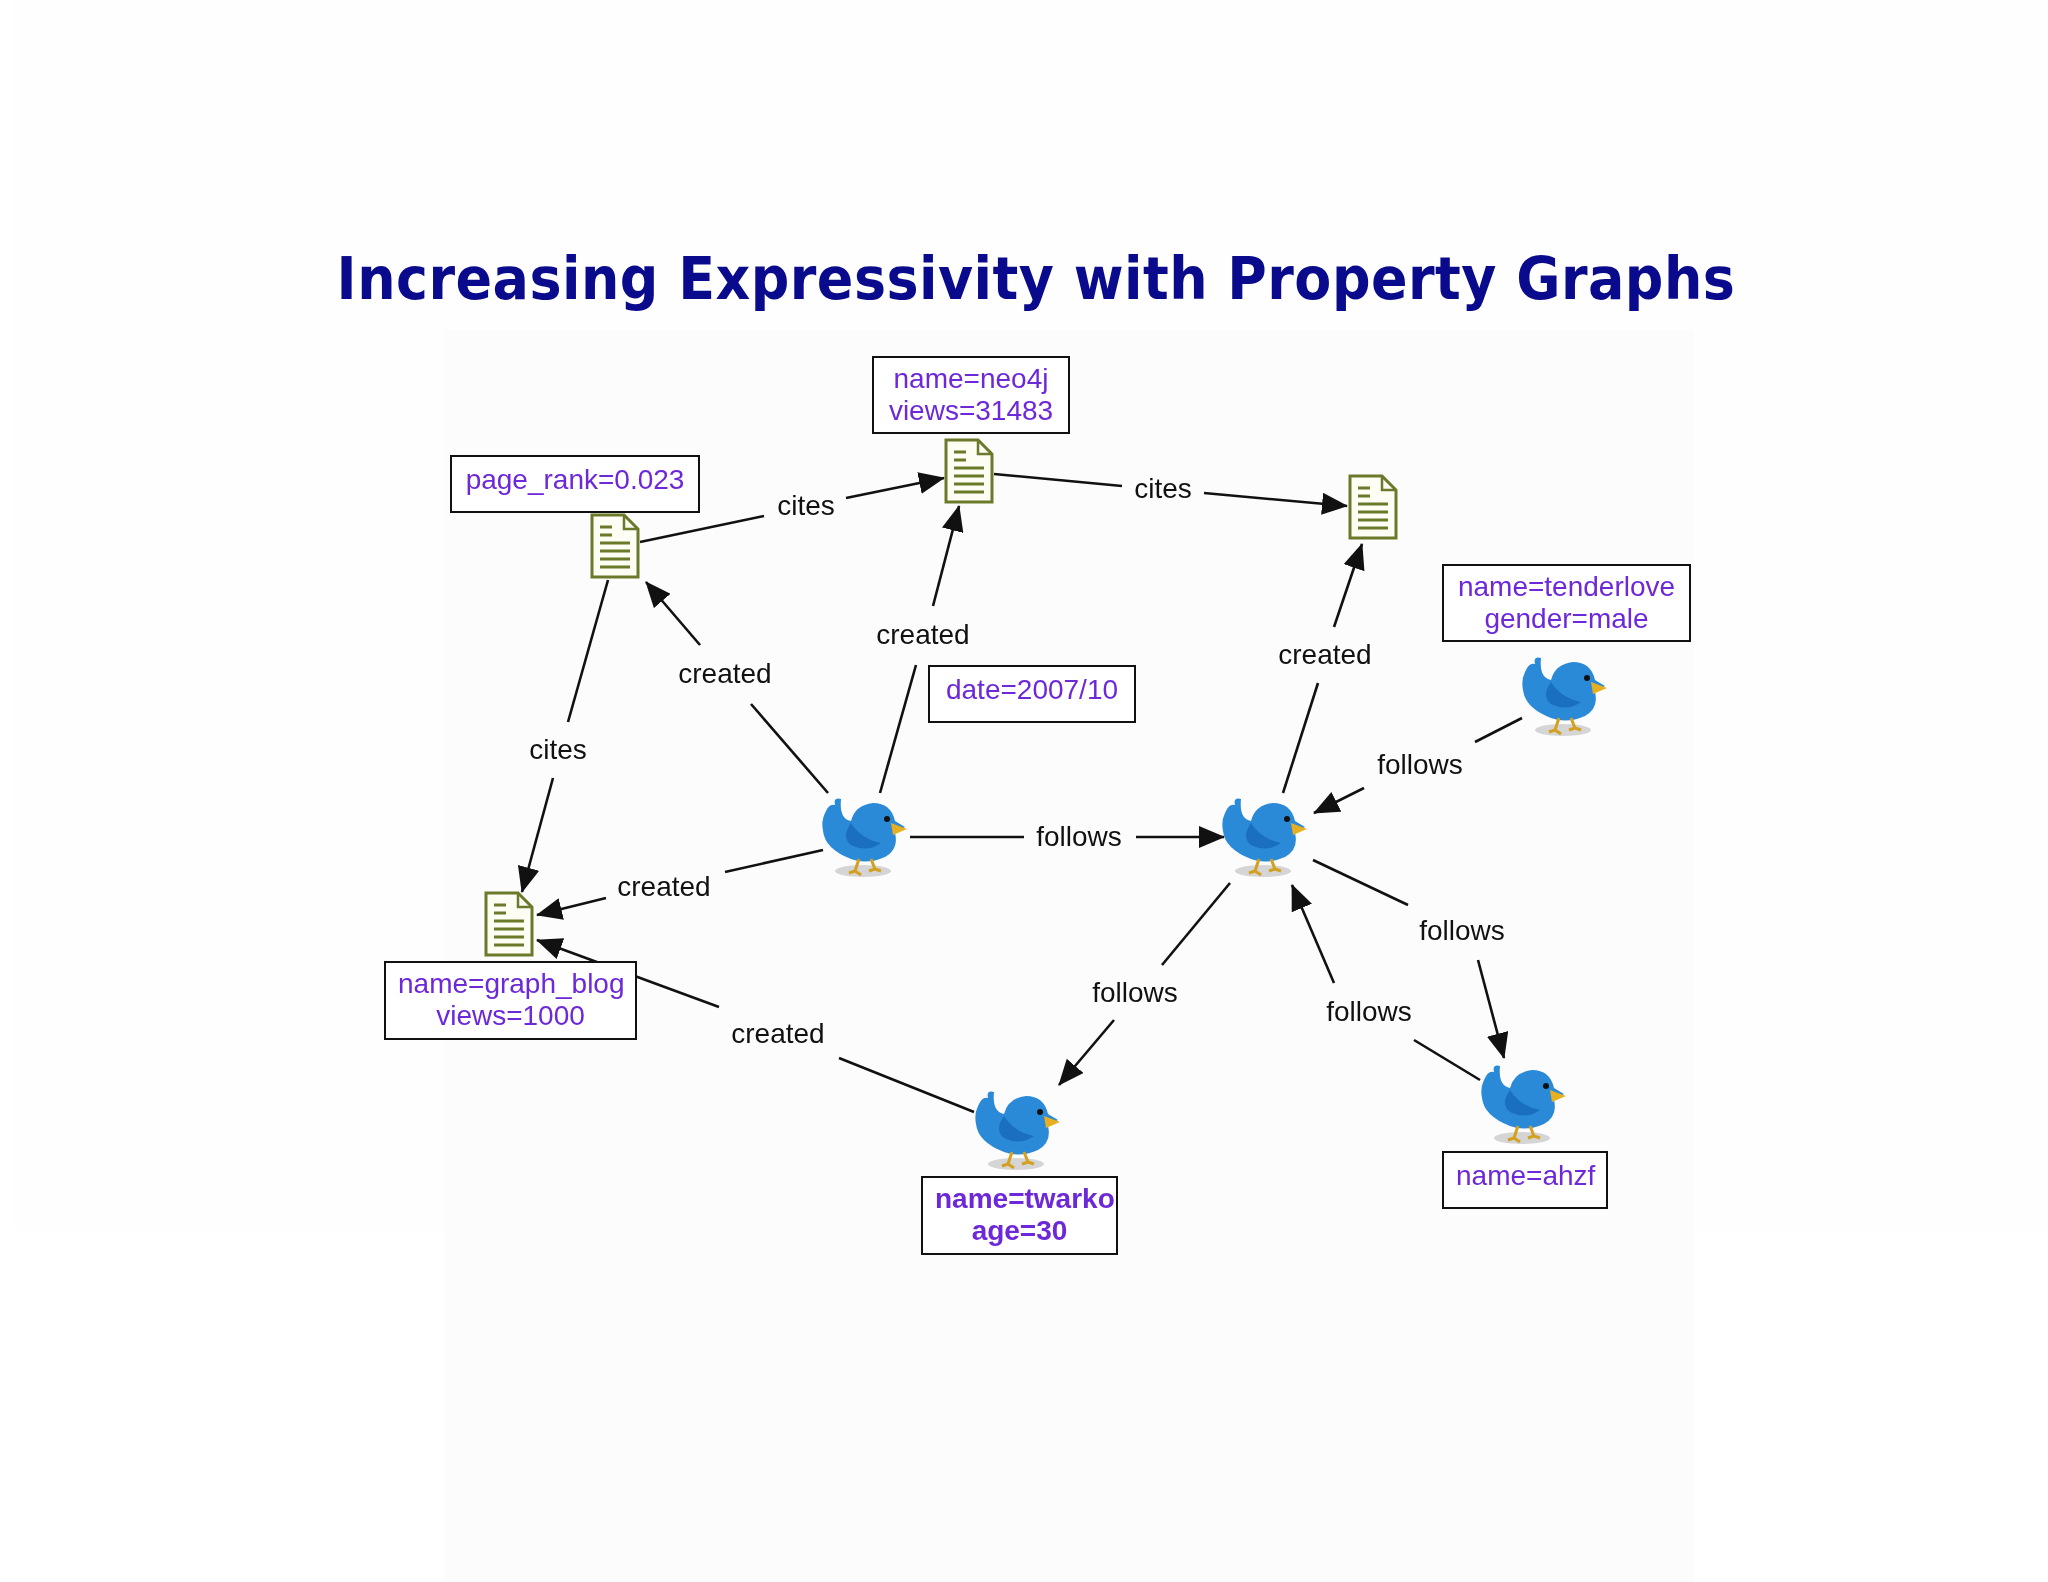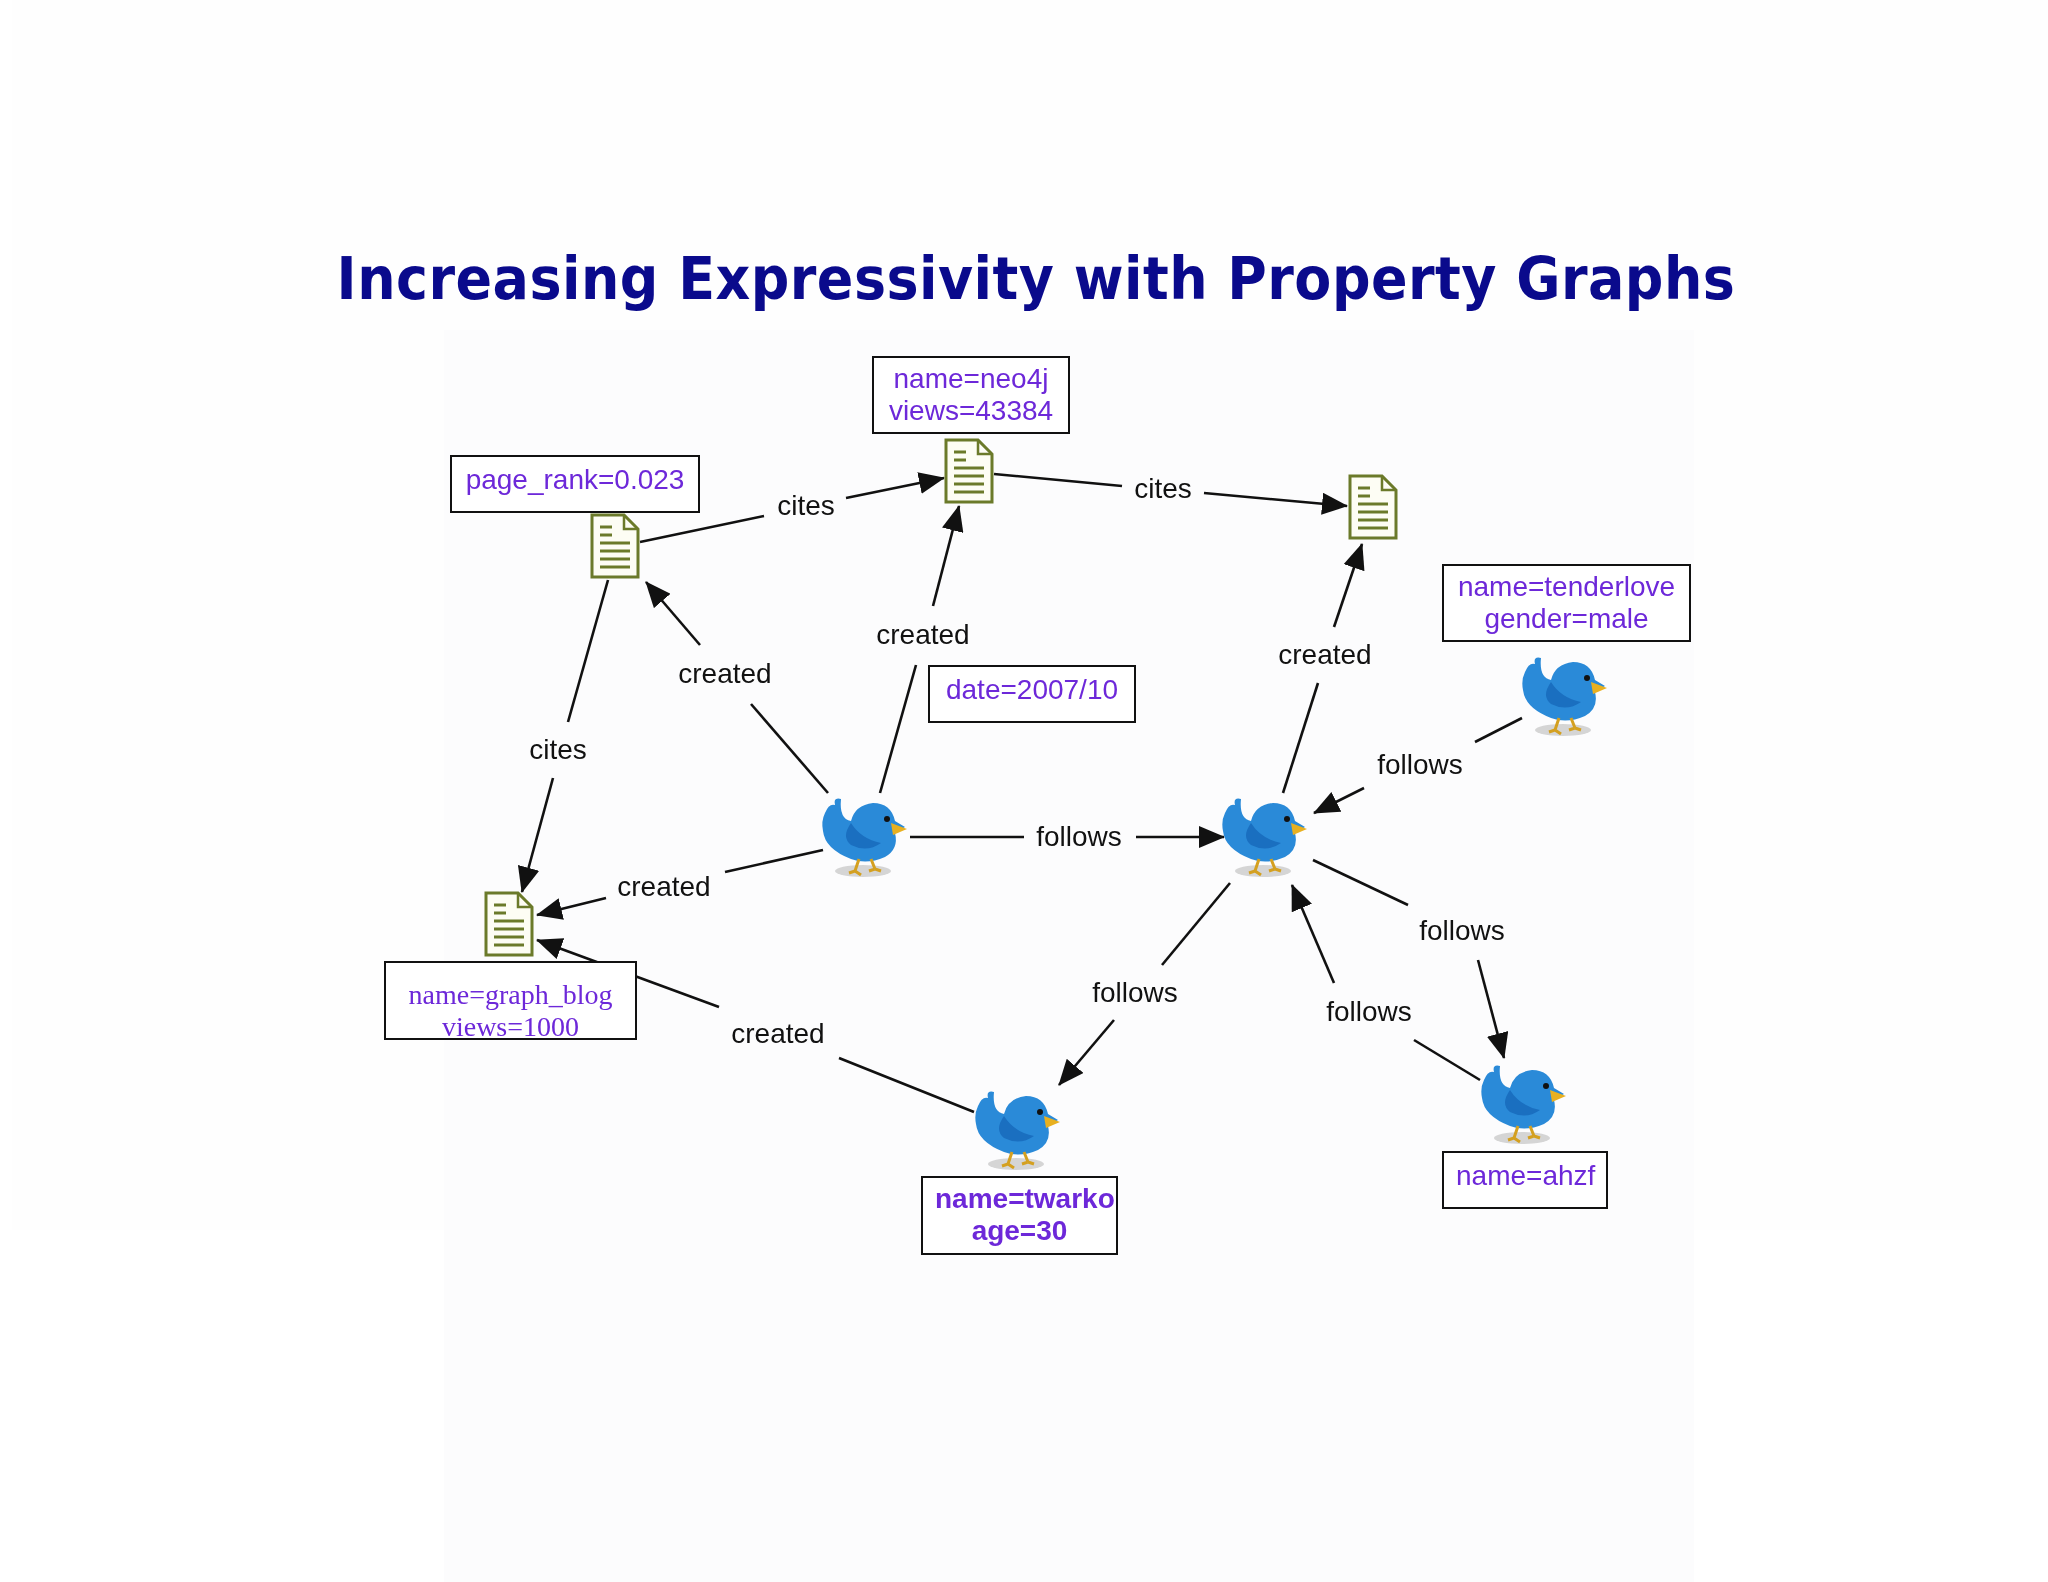--- a/index.html
+++ b/index.html
@@ -179,30 +179,30 @@
       <circle cx="72" cy="36" r="3" fill="#111"></circle>
       <path d="M44,76 L40,88 M40,88 L34,90 M40,88 L46,92 M56,76 L60,86 M60,86 L54,88 M60,86 L66,88" stroke="#d4a020" stroke-width="3" fill="none"></path>
     </svg>
   </div>
 
   <div class="prop" style="left:438px;top:455px;width:250px;height:58px;">
     <span>page_rank=0.023</span>
   </div>
   <div class="prop" style="left:860px;top:356px;width:198px;height:78px;line-height:32px;padding-top:5px;">
     <span>name=neo4j</span>
-    <span>views=43384</span>
+    <span>views=31483</span>
   </div>
   <div class="prop" style="left:1430px;top:564px;width:249px;height:78px;line-height:32px;padding-top:5px;">
     <span>name=tenderlove</span>
     <span>gender=male</span>
   </div>
   <div class="prop" style="left:916px;top:665px;width:208px;height:58px;">
     <span>date=2007/10</span>
   </div>
-  <div class="prop" style="left:372px;top:961px;width:253px;height:79px;line-height:32px;padding-top:16px;font-family:Liberation Serif, serif;">
+  <div class="prop" style="left:372px;top:961px;width:253px;height:79px;line-height:32px;padding-top:5px;">
     <span>name=graph_blog</span>
     <span>views=1000</span>
   </div>
   <div class="prop" style="left:909px;top:1176px;width:197px;height:79px;line-height:32px;padding-top:5px;font-weight:bold;">
     <span>name=twarko</span>
     <span>age=30</span>
   </div>
   <div class="prop" style="left:1430px;top:1151px;width:166px;height:58px;">
     <span>name=ahzf</span>
   </div>

